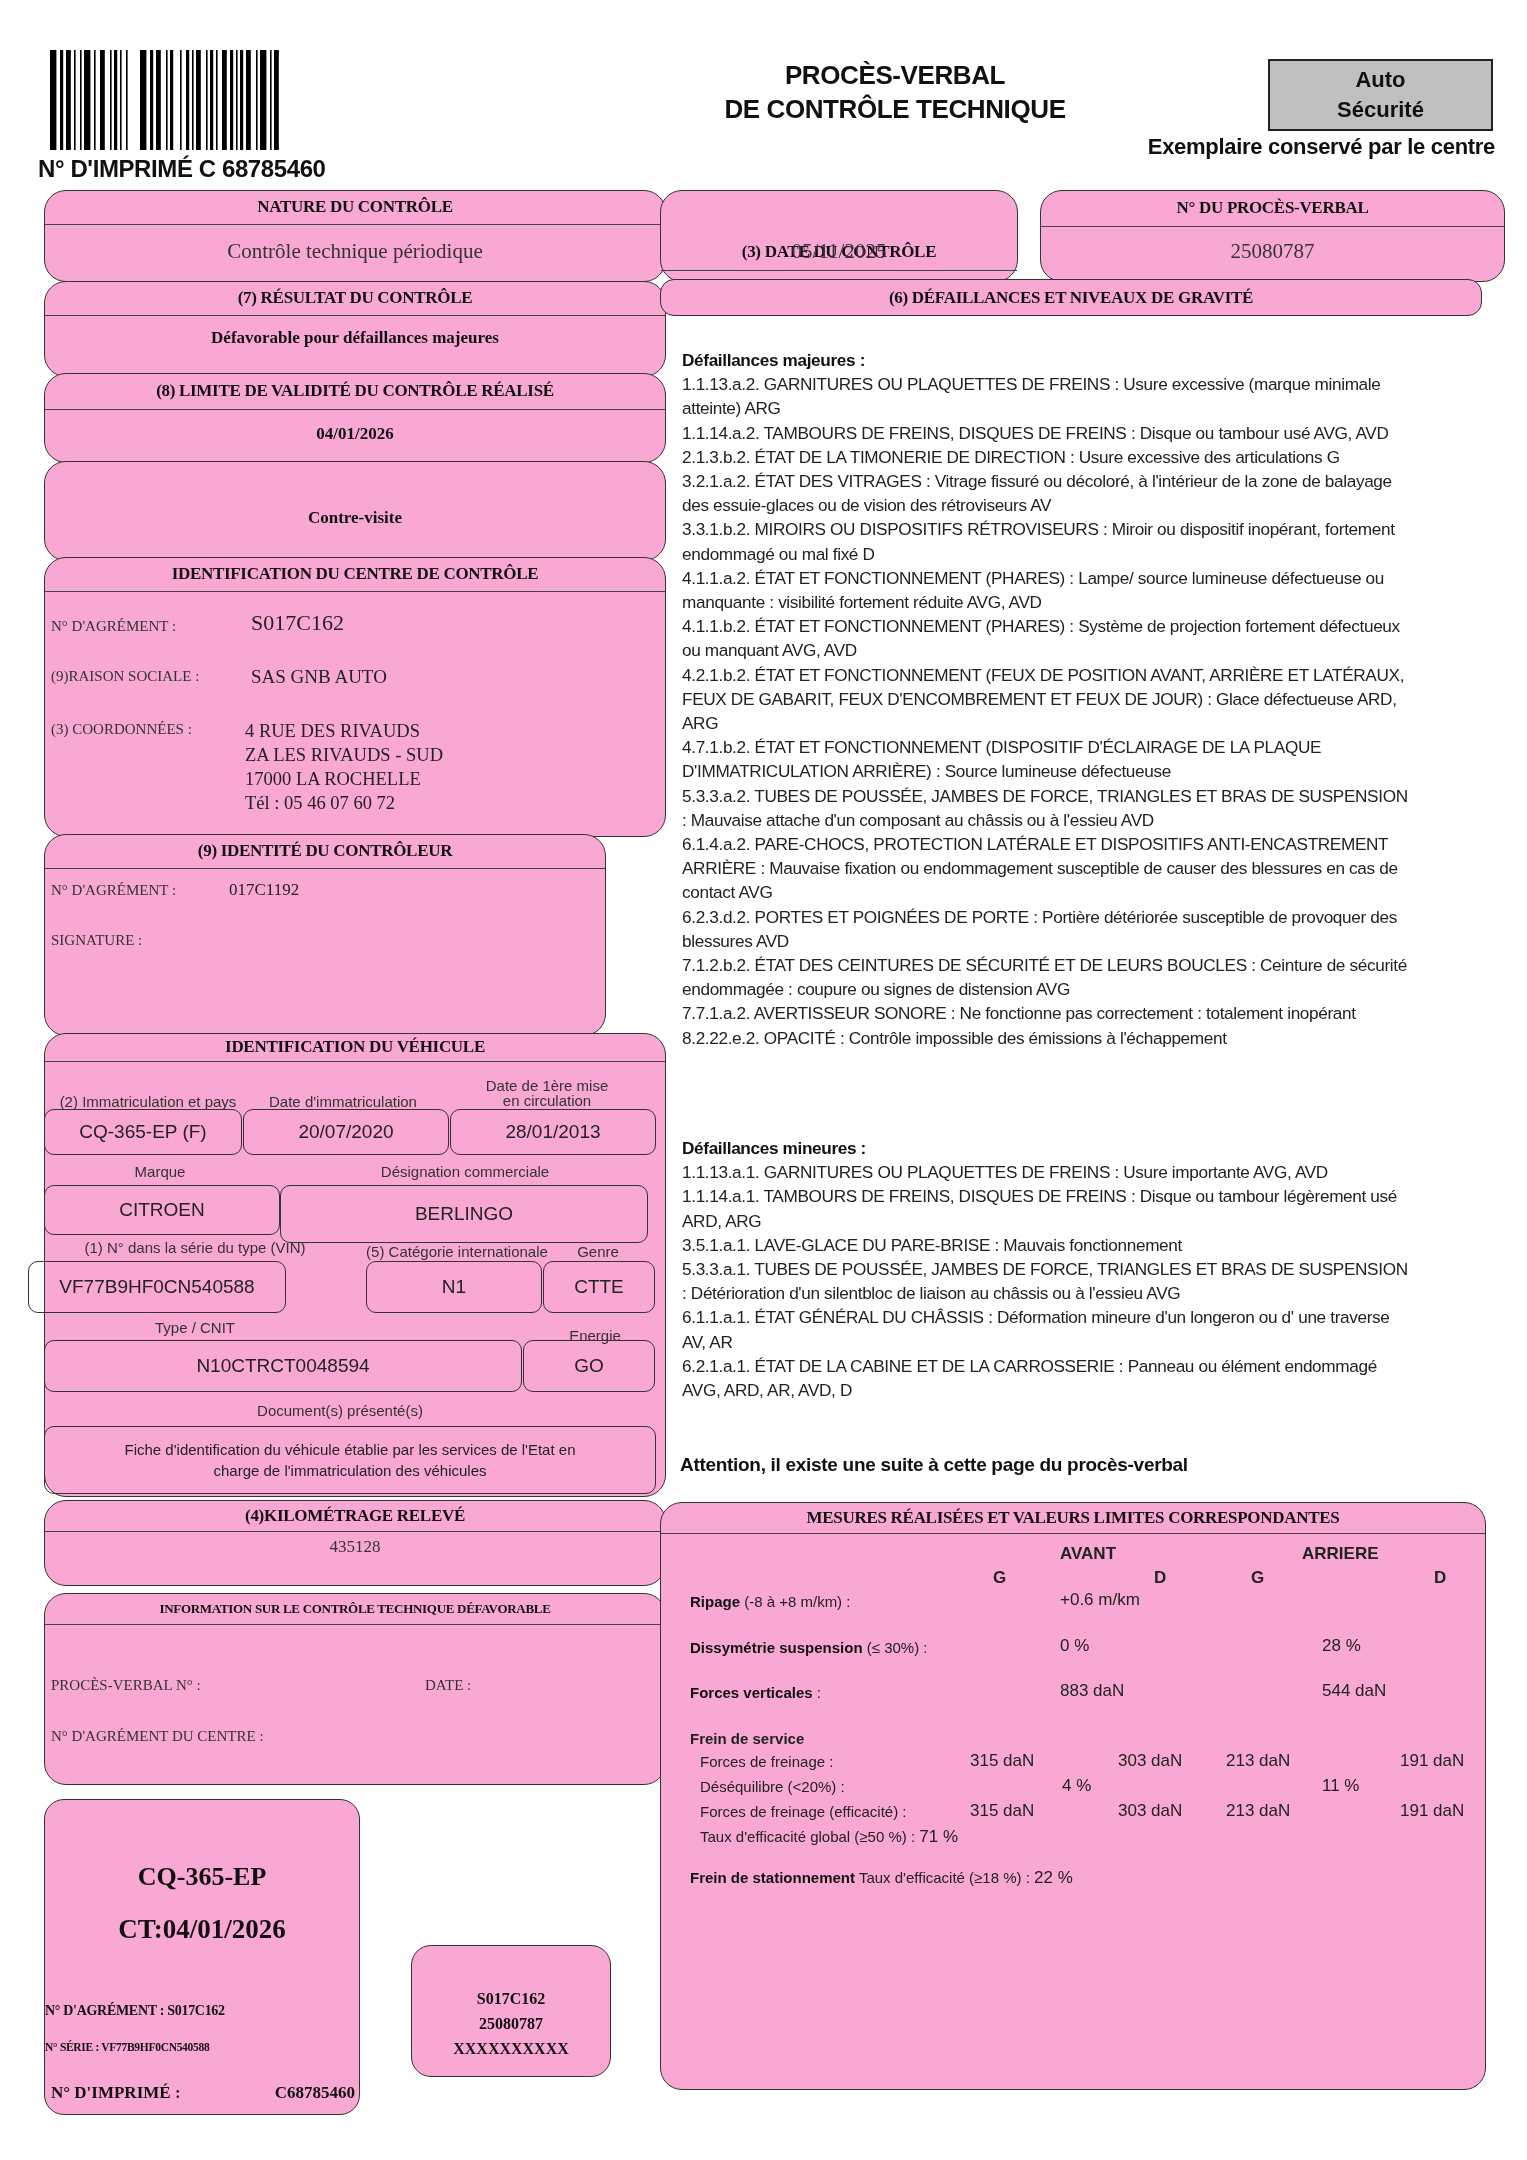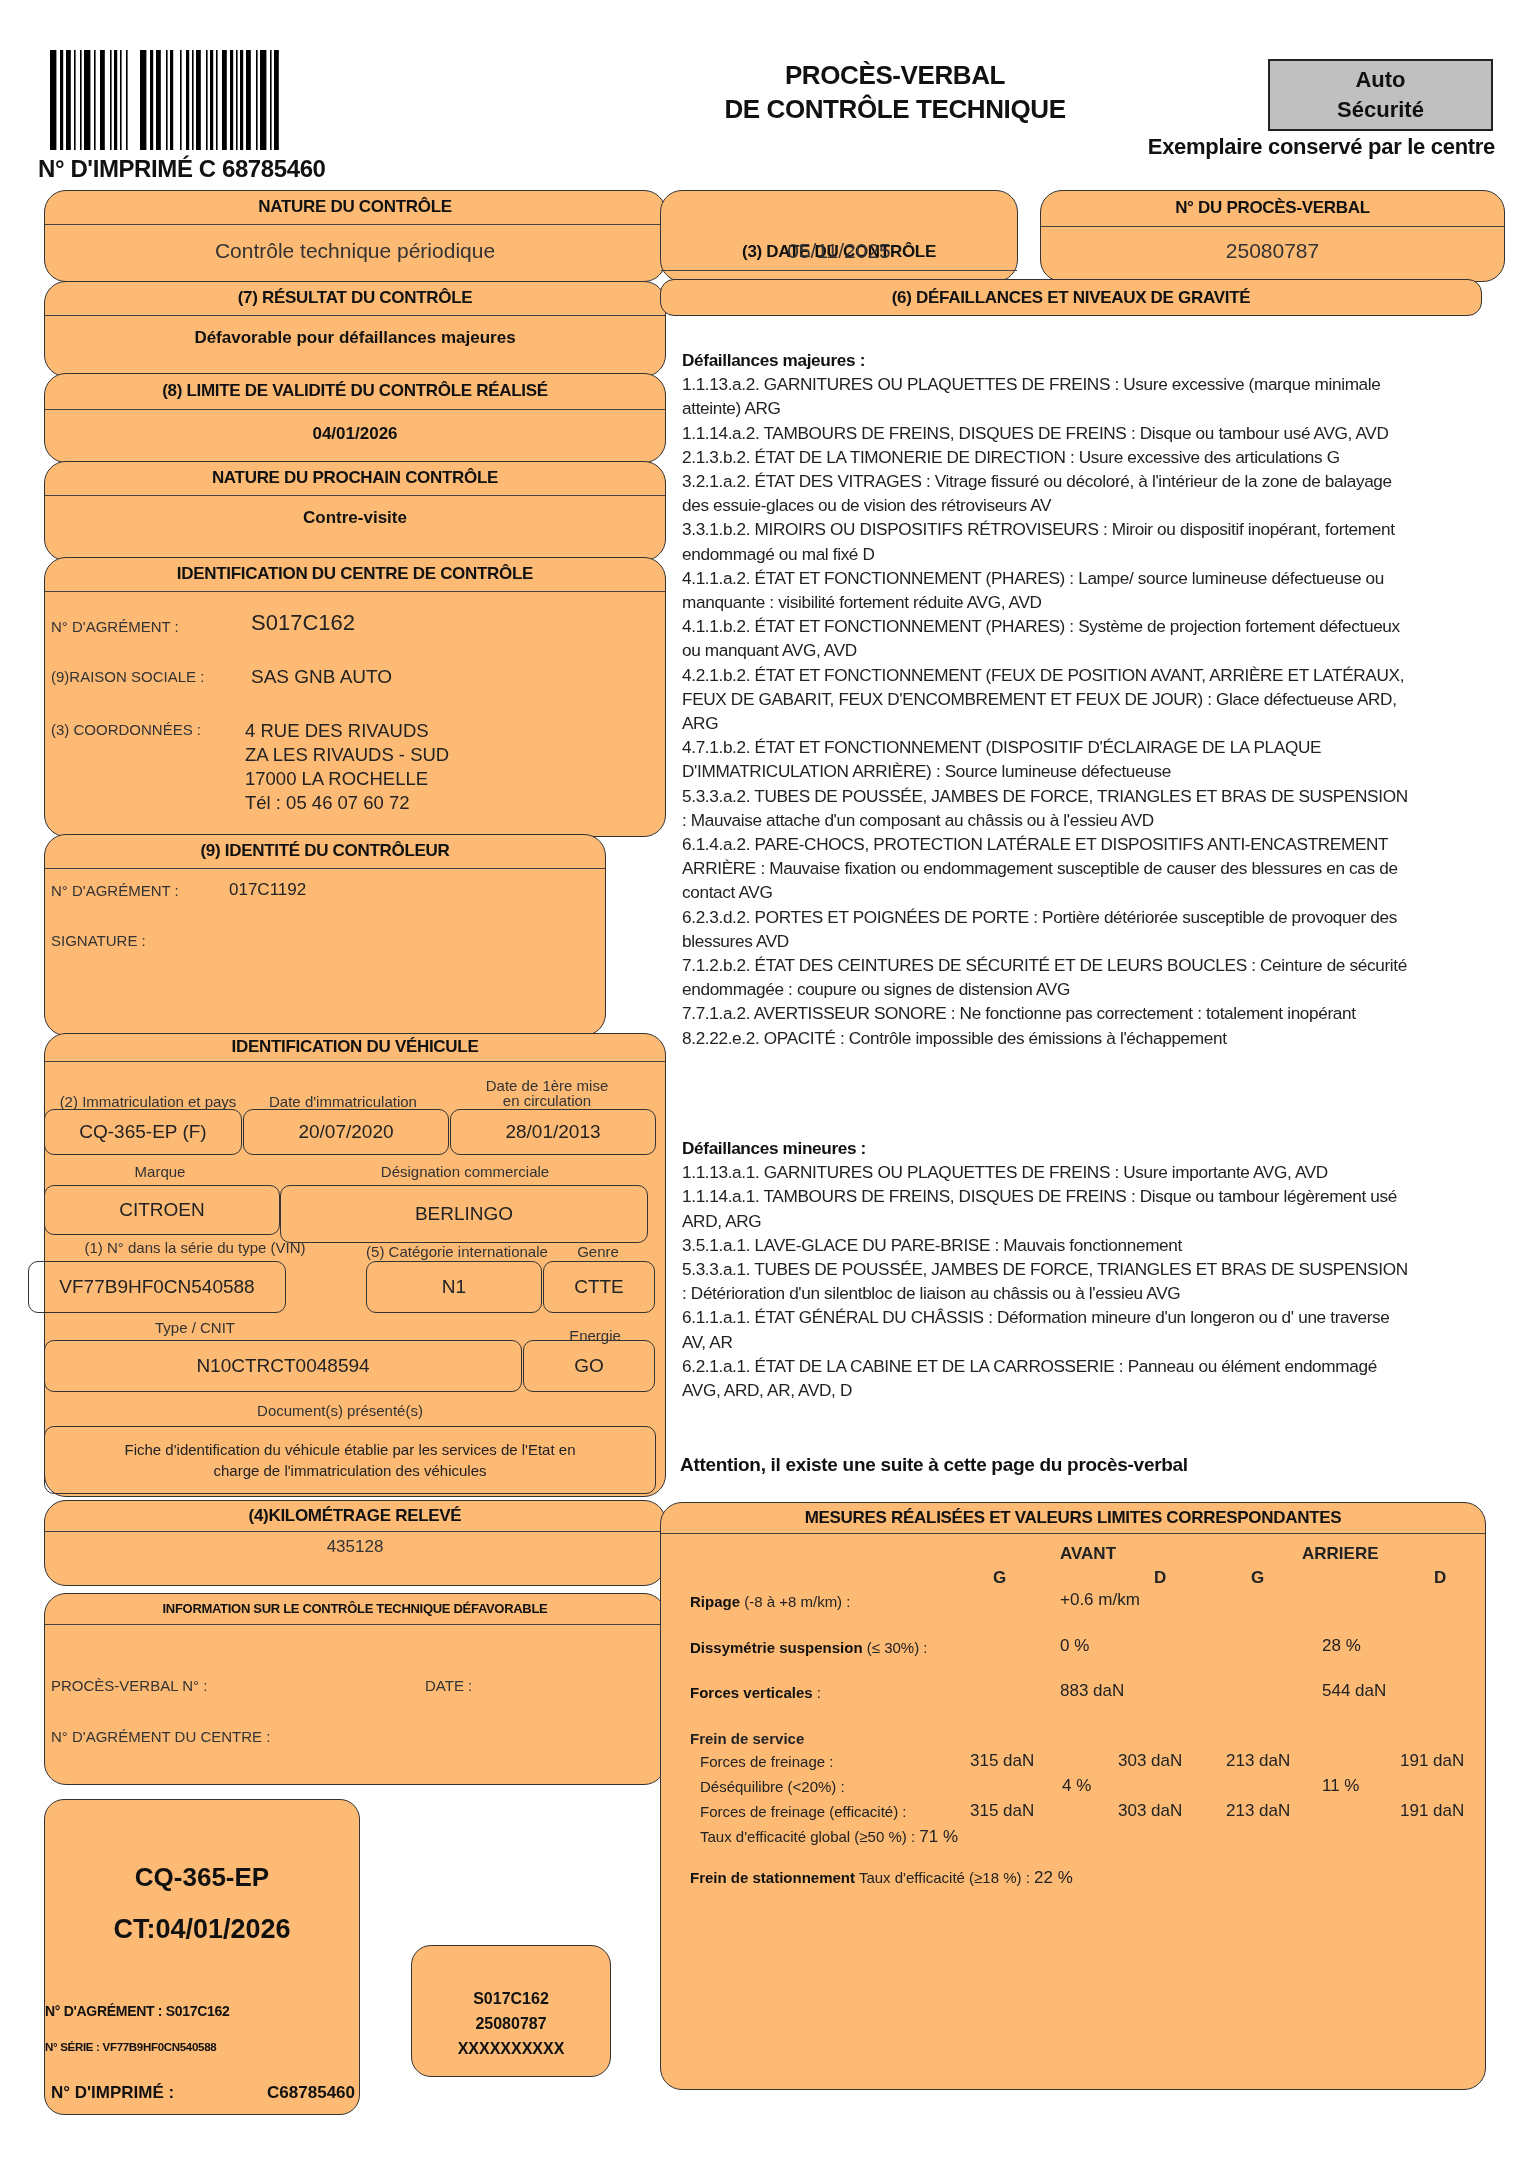--- a/index.html
+++ b/index.html
@@ -1,19 +1,19 @@
 <!DOCTYPE html>
 <html><head>
 <meta charset="utf-8">
 <style>
   * { box-sizing: border-box; margin: 0; padding: 0; }
   html, body { width: 1527px; height: 2160px; background: #ffffff; }
   body { position: relative; font-family: "Liberation Sans", sans-serif; color: #111; overflow: hidden; }
   .abs { position: absolute; }
-  .box { position: absolute; border: 1.6px solid #333; border-radius: 22px; background: #fdba74; }
+  .box { position: absolute; border: 1.6px solid #333; border-radius: 22px; background: #f9a8d4; font-family: Liberation Serif, serif; }
   .hdr { position: absolute; left: 0; right: 0; top: 0; border-bottom: 1.6px solid #444; text-align: center; font-weight: bold; font-size: 17px; letter-spacing: -0.3px; }
   .body-txt { position: absolute; left: 0; right: 0; text-align: center; }
   .lbl { position: absolute; font-size: 15px; color: #333; }
   .val { position: absolute; color: #222; }
   .cell { position: absolute; border: 1.5px solid #333; border-radius: 10px; text-align: center; font-size: 19px; color: #222; display: flex; align-items: center; justify-content: center; }
   .small-lbl { position: absolute; font-size: 15px; color: #333; text-align: center; }
   .def-list { position: absolute; left: 682px; width: 730px; font-size: 17.2px; line-height: 24.2px; color: #222; letter-spacing: -0.35px; }
   .def-list .h { font-weight: bold; color: #111; }
   .m-lbl { position: absolute; font-size: 15px; color: #222; }
   .m-lbl b { color: #111; }
@@ -80,21 +80,20 @@
   <div class="hdr" style="height:34px;line-height:32px;">(7) RÉSULTAT DU CONTRÔLE</div>
   <div class="body-txt" style="top:46px;font-size:17px;font-weight:bold;">Défavorable pour défaillances majeures</div>
 </div>
 
 <div class="box" style="left:44px;top:373px;width:622px;height:90px;">
   <div class="hdr" style="height:36px;line-height:34px;">(8) LIMITE DE VALIDITÉ DU CONTRÔLE RÉALISÉ</div>
   <div class="body-txt" style="top:50px;font-size:17px;font-weight:bold;">04/01/2026</div>
 </div>
 
 <div class="box" style="left:44px;top:461px;width:622px;height:100px;">
-  <div class="hdr" style="height:34px;line-height:32px;">NATURE DU PROCHAIN CONTRÔLE</div>
   <div class="body-txt" style="top:46px;font-size:17px;font-weight:bold;">Contre-visite</div>
 </div>
 
 <div class="box" style="left:44px;top:557px;width:622px;height:280px;">
   <div class="hdr" style="height:34px;line-height:32px;">IDENTIFICATION DU CENTRE DE CONTRÔLE</div>
   <div class="lbl" style="left:6px;top:60px;">N° D'AGRÉMENT :</div>
   <div class="val" style="left:206px;top:52px;font-size:22px;">S017C162</div>
   <div class="lbl" style="left:6px;top:110px;">(9)RAISON SOCIALE :</div>
   <div class="val" style="left:206px;top:108px;font-size:19px;">SAS GNB AUTO</div>
   <div class="lbl" style="left:6px;top:163px;">(3) COORDONNÉES :</div>

